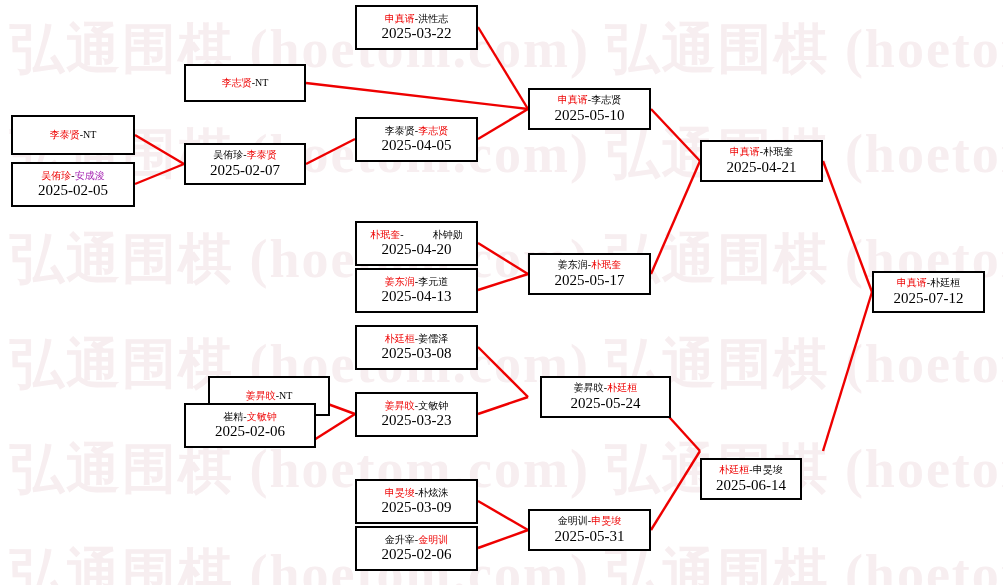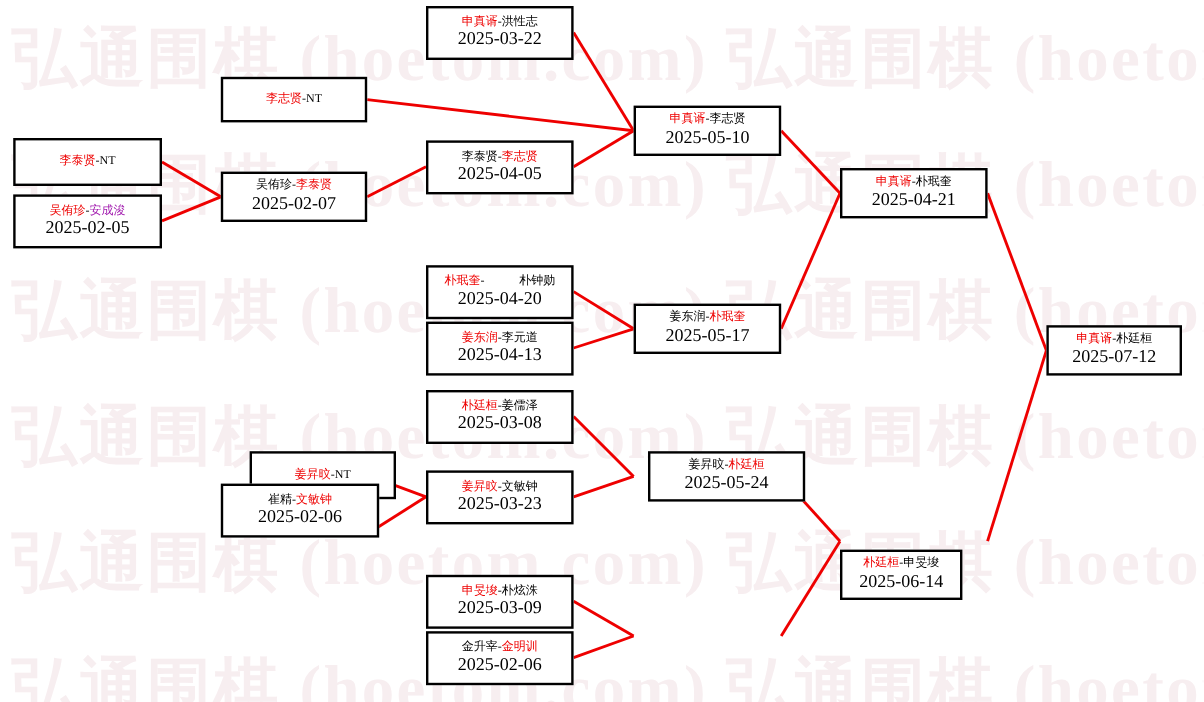--- a/index.html
+++ b/index.html
@@ -180,20 +180,24 @@
         <div class="match-date">2025-05-10</div>
       </div>
       <div class="match-box" style="left: 528px; top: 253px; width: 123px; height: 42px;">
         <div class="match-players"><span class="p-lose" style="color: rgb(0, 0, 0);">姜东润</span><span class="p-sep">-</span><span class="p-win" style="color: rgb(238, 0, 0);">朴珉奎</span></div>
         <div class="match-date">2025-05-17</div>
       </div>
       <div class="match-box" style="left: 540px; top: 376px; width: 131px; height: 42px;">
         <div class="match-players"><span class="p-lose" style="color: rgb(0, 0, 0);">姜昇旼</span><span class="p-sep">-</span><span class="p-win" style="color: rgb(238, 0, 0);">朴廷桓</span></div>
         <div class="match-date">2025-05-24</div>
       </div>
+      <div class="match-box" style="left: 528px; top: 509px; width: 123px; height: 42px;">
+        <div class="match-players"><span class="p-lose" style="color: rgb(0, 0, 0);">金明训</span><span class="p-sep">-</span><span class="p-win" style="color: rgb(238, 0, 0);">申旻埈</span></div>
+        <div class="match-date">2025-05-31</div>
+      </div>
       <div class="match-box" style="left: 700px; top: 140px; width: 123px; height: 42px;">
         <div class="match-players"><span class="p-win" style="color: rgb(238, 0, 0);">申真谞</span><span class="p-sep">-</span><span class="p-lose" style="color: rgb(0, 0, 0);">朴珉奎</span></div>
         <div class="match-date">2025-04-21</div>
       </div>
       <div class="match-box" style="left: 700px; top: 430px; width: 102px; height: 42px; margin-top: 28px;">
         <div class="match-players"><span class="p-win" style="color: rgb(238, 0, 0);">朴廷桓</span><span class="p-sep">-</span><span class="p-lose" style="color: rgb(0, 0, 0);">申旻埈</span></div>
         <div class="match-date">2025-06-14</div>
       </div>
       <div class="match-box" style="left: 872px; top: 271px; width: 113px; height: 42px;">
         <div class="match-players"><span class="p-win" style="color: rgb(238, 0, 0);">申真谞</span><span class="p-sep">-</span><span class="p-lose" style="color: rgb(0, 0, 0);">朴廷桓</span></div>

